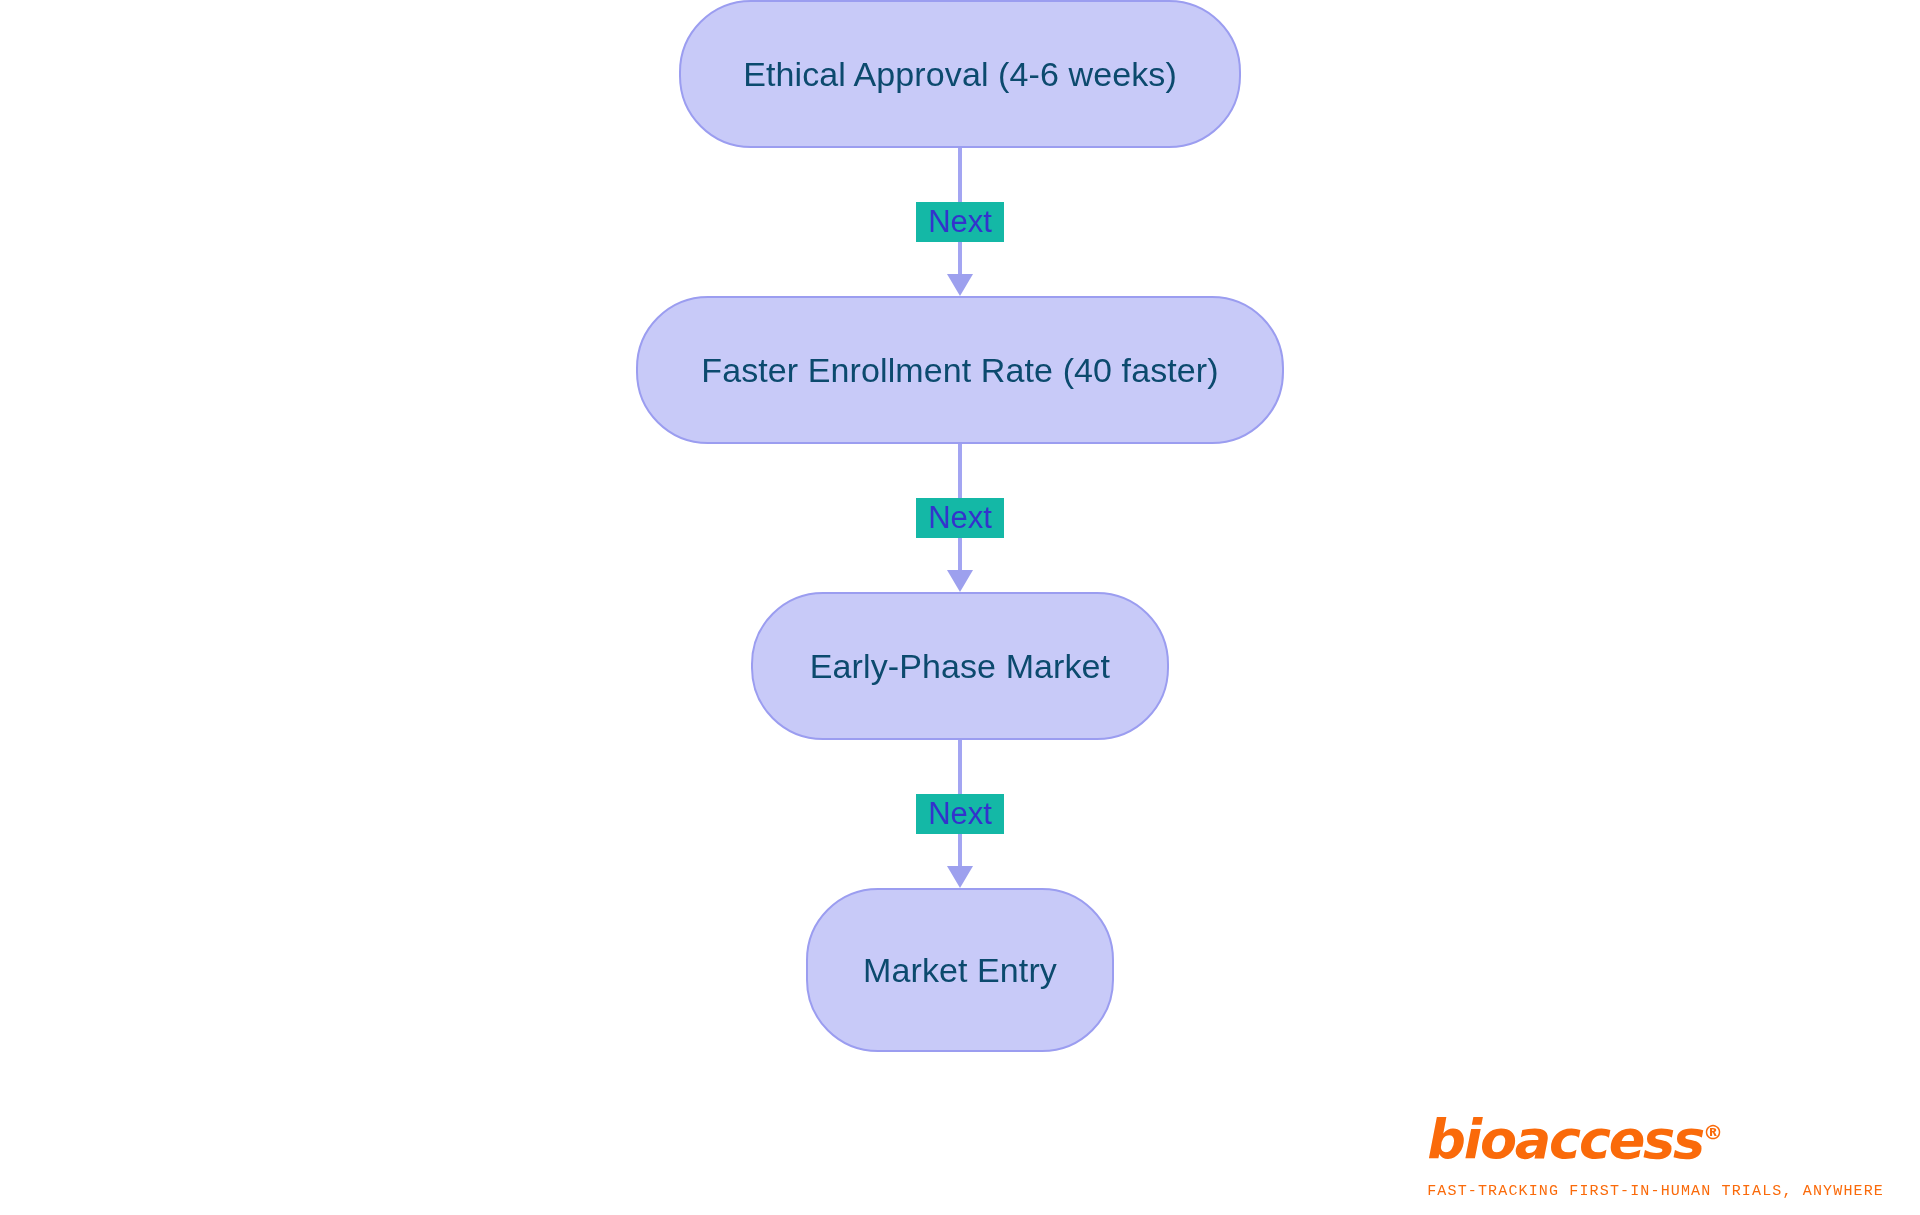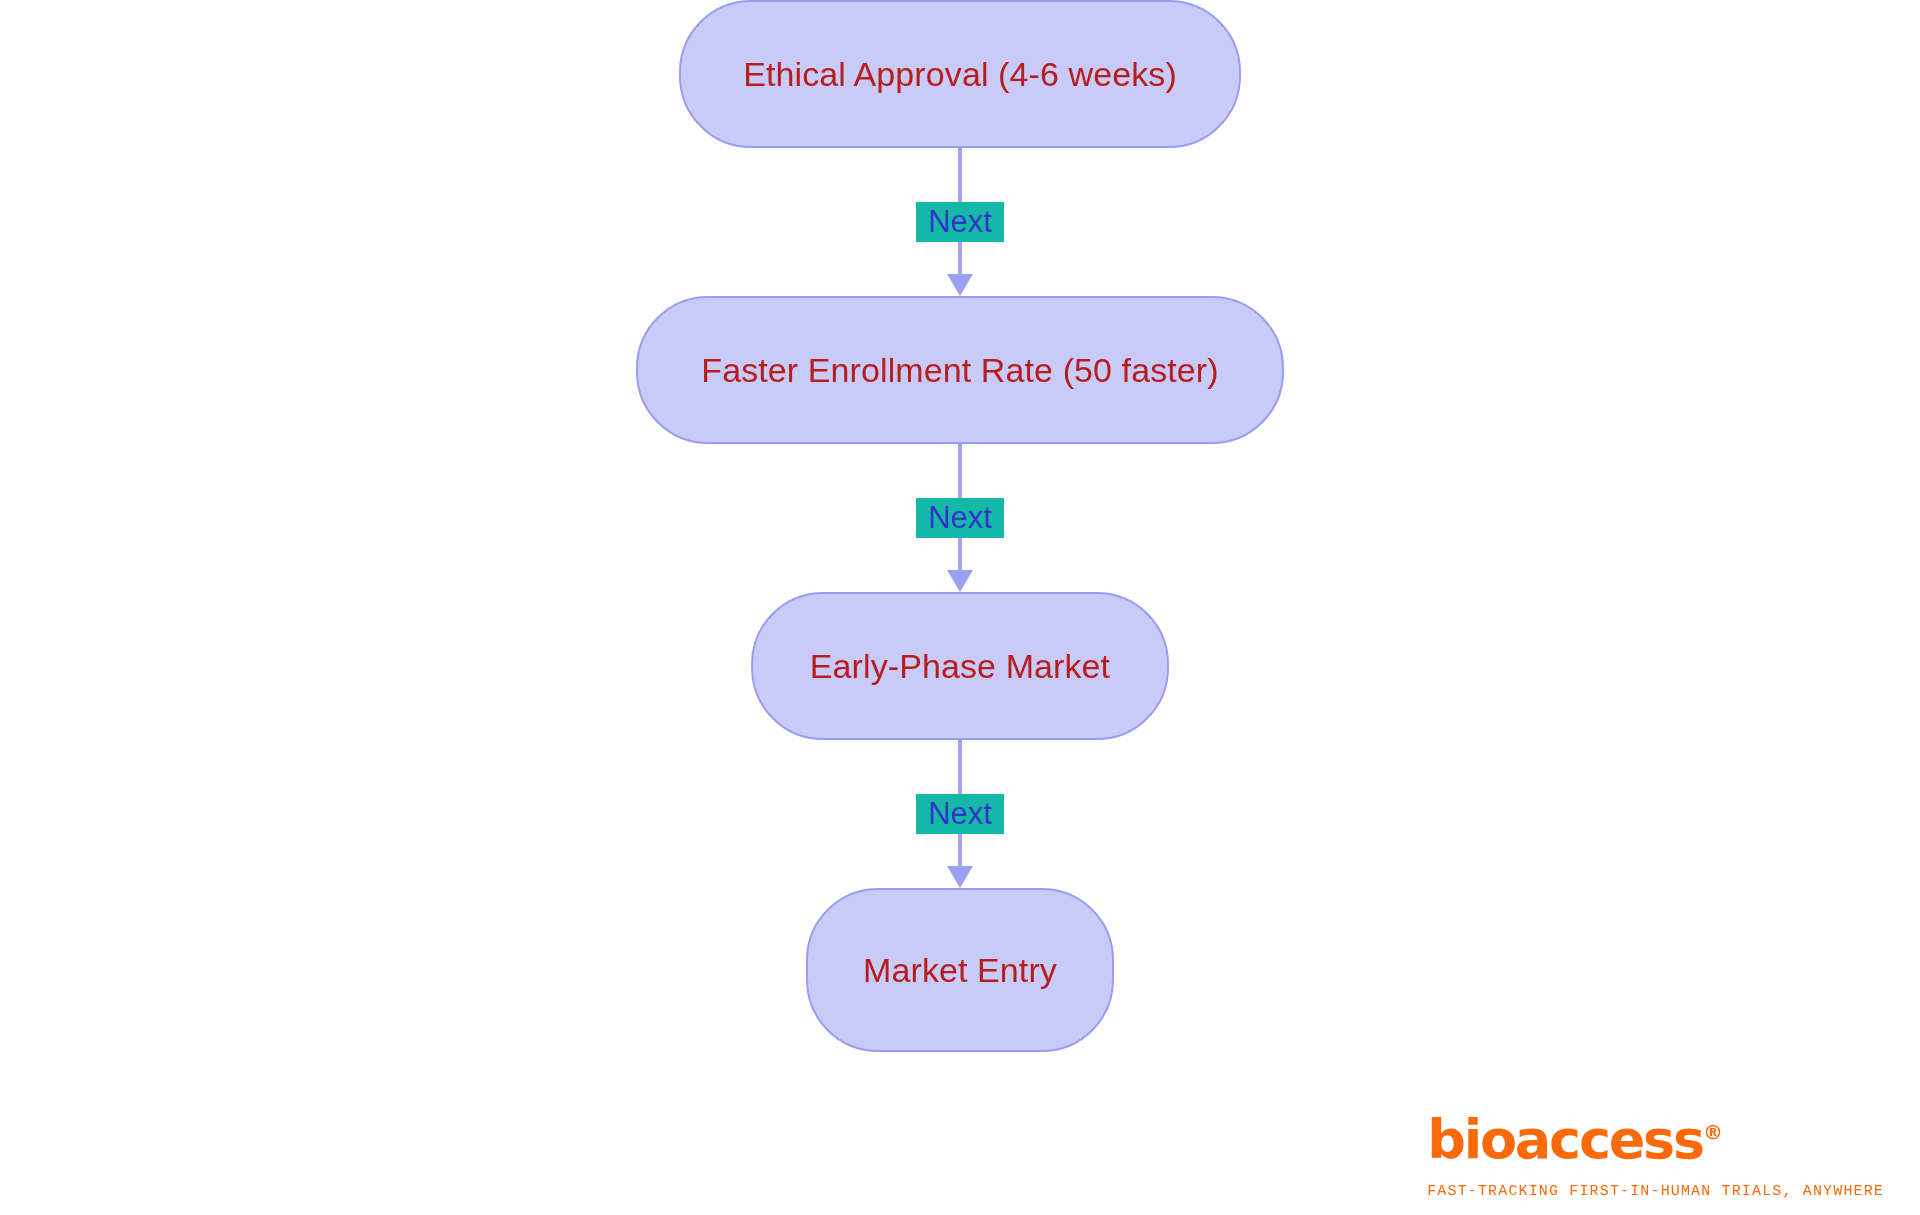--- a/index.html
+++ b/index.html
@@ -39,21 +39,21 @@
     border: 2px solid #9b9df0;
     border-radius: 72px;
     color: #3333cc;
     text-align: center;
     line-height: 1.2;
     white-space: nowrap;
     font-weight: 400;
   }
 
   .node-text {
-    color: #b91c1c;
+    color: #0c4a6e;
     font-size: 34px;
     letter-spacing: 0.1px;
   }
 
   
   .node-1 { width: 562px; height: 148px; }
   .node-2 { width: 648px; height: 148px; }
   .node-3 { width: 418px; height: 148px; }
   .node-4 { width: 308px; height: 164px; }
 
@@ -110,20 +110,21 @@
 
   .brand-word {
     display: block;
     font-family: "DejaVu Sans", sans-serif;
     font-weight: bold;
     font-size: 54px;
     letter-spacing: -2.2px;
     color: #fa6a0a;
     line-height: 1;
     position: relative;
+    font-style: italic;
   }
 
   .brand-reg {
     font-size: 20px;
     vertical-align: super;
     letter-spacing: 0;
     font-weight: bold;
   }
 
   .brand-tagline {
@@ -148,21 +149,21 @@
       <span class="node-text">Ethical Approval (4-6 weeks)</span>
     </div>
 
     <div class="connector">
       <span class="line"></span>
       <span class="arrowhead"></span>
       <span class="edge-label">Next</span>
     </div>
 
     <div class="node node-2">
-      <span class="node-text">Faster Enrollment Rate (50 faster)</span>
+      <span class="node-text">Faster Enrollment Rate (40 faster)</span>
     </div>
 
     <div class="connector">
       <span class="line"></span>
       <span class="arrowhead"></span>
       <span class="edge-label">Next</span>
     </div>
 
     <div class="node node-3">
       <span class="node-text">Early-Phase Market</span>

